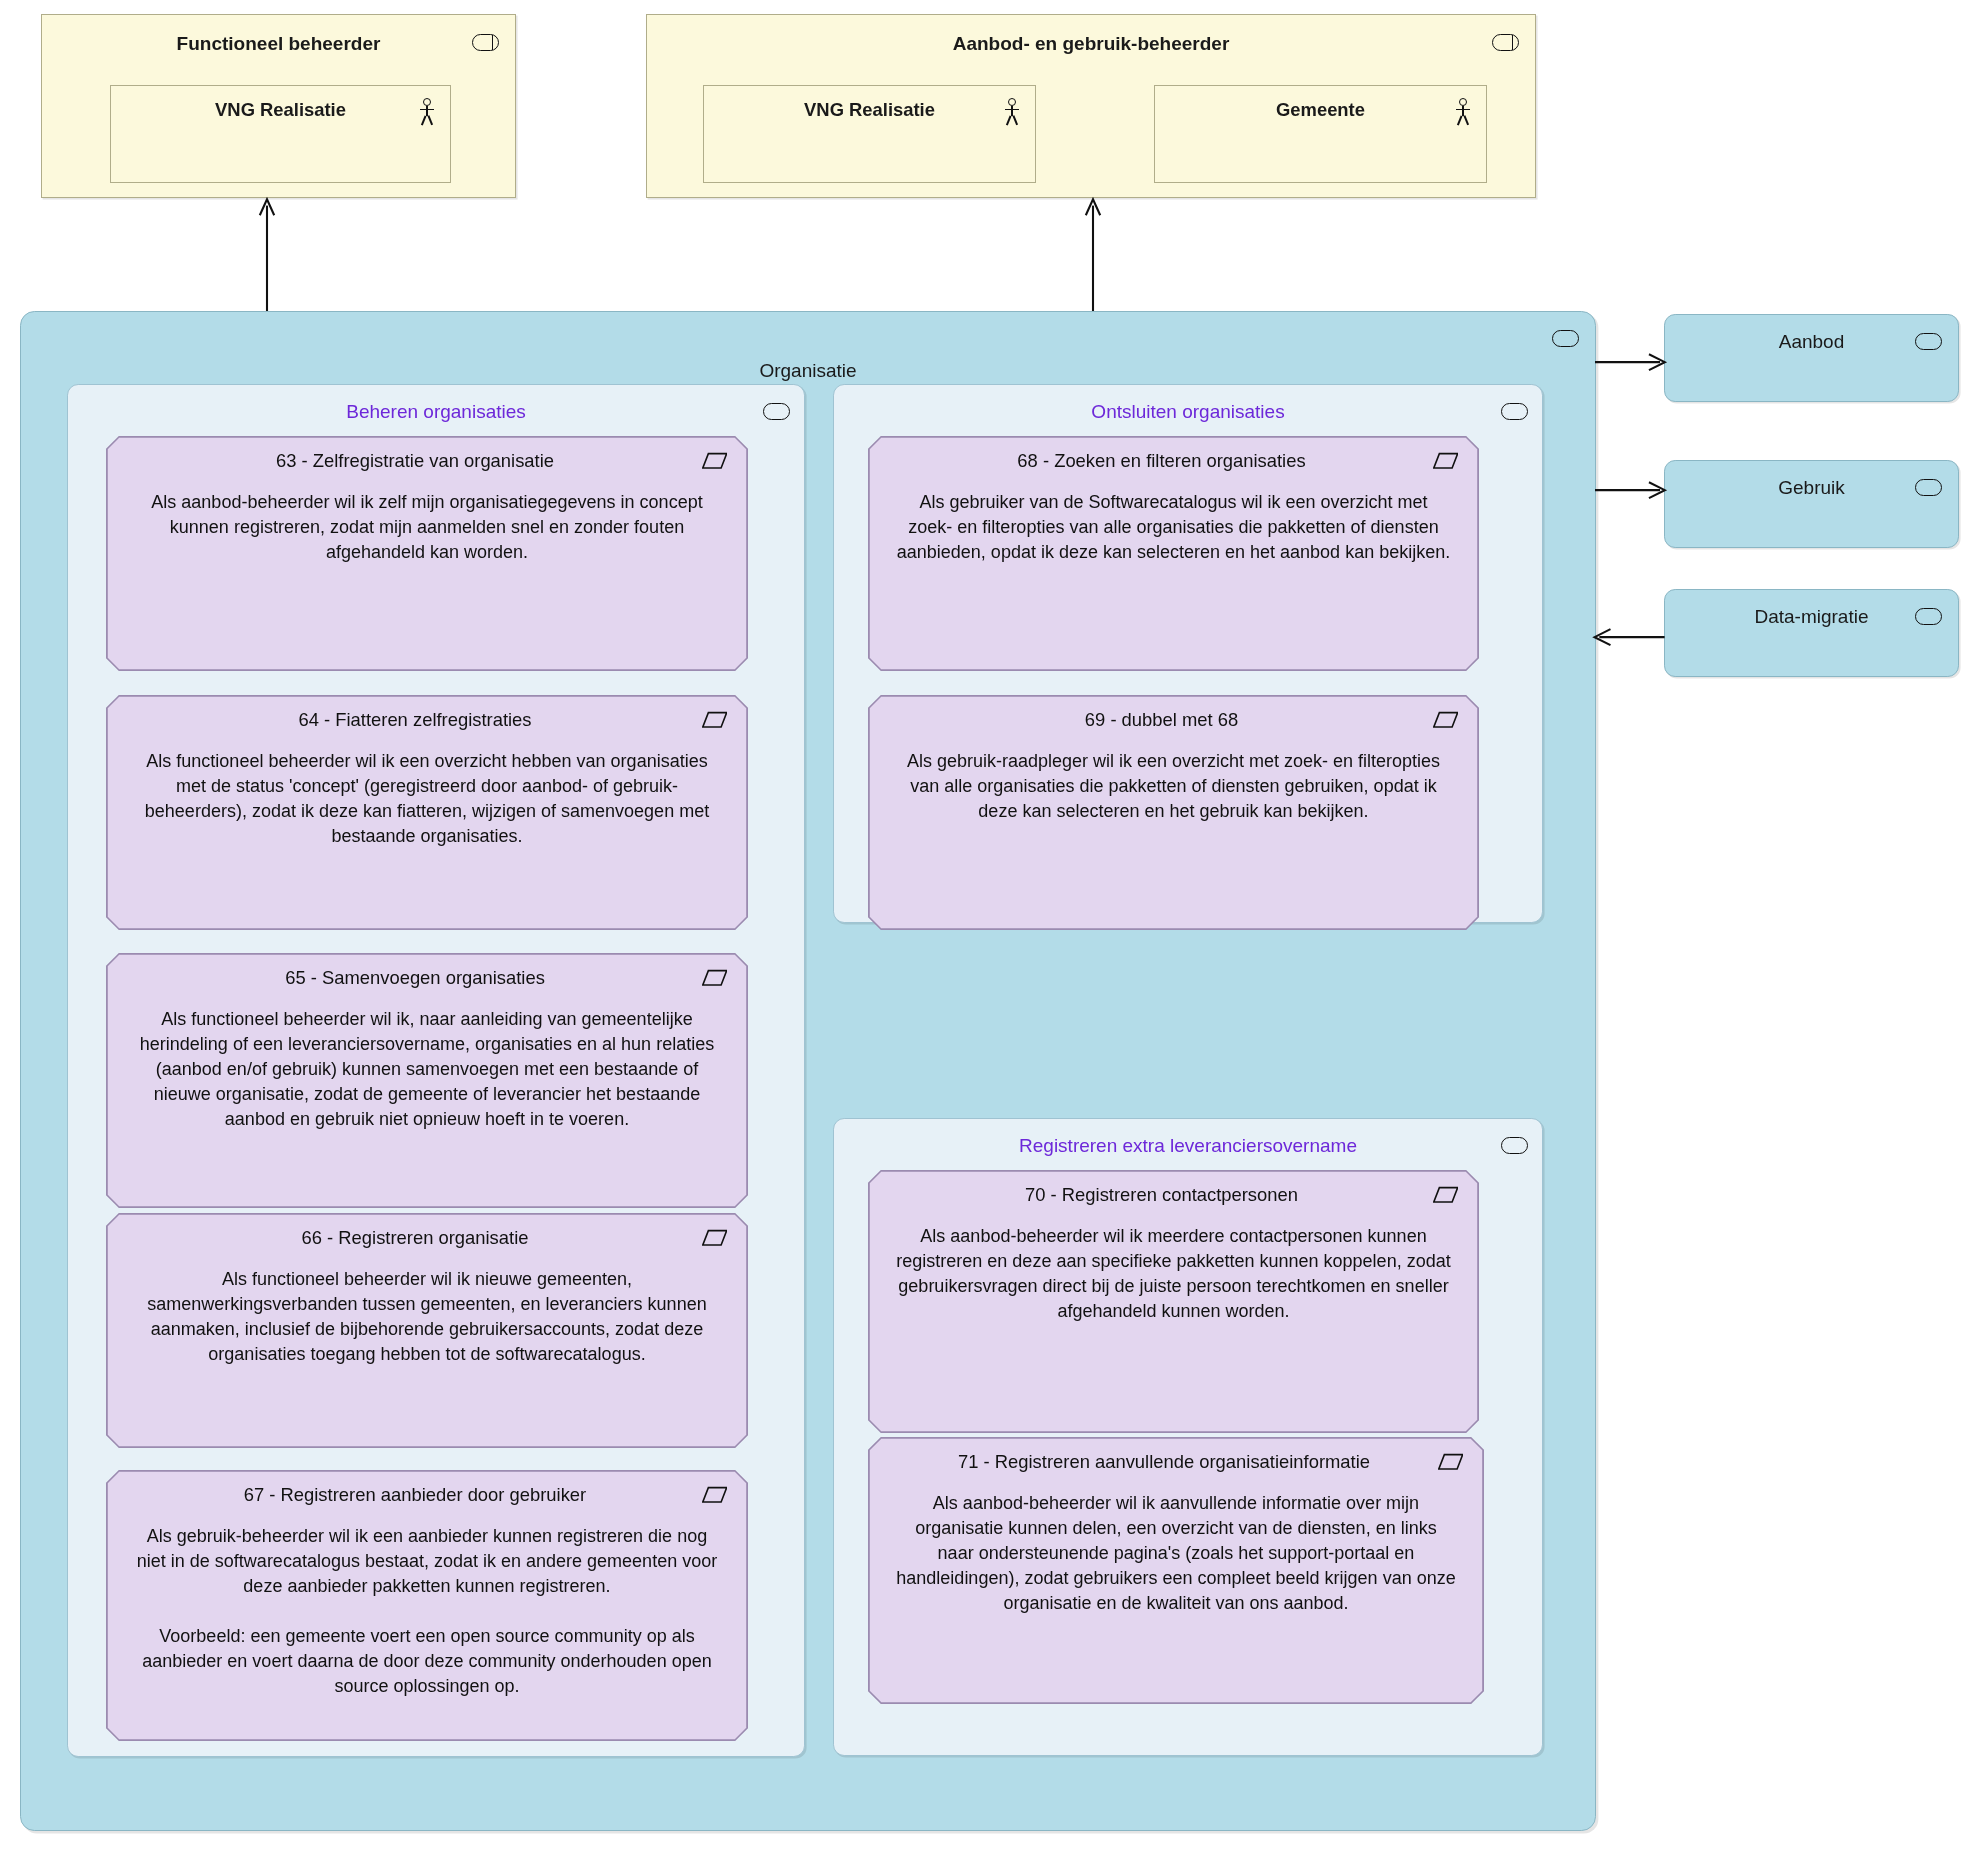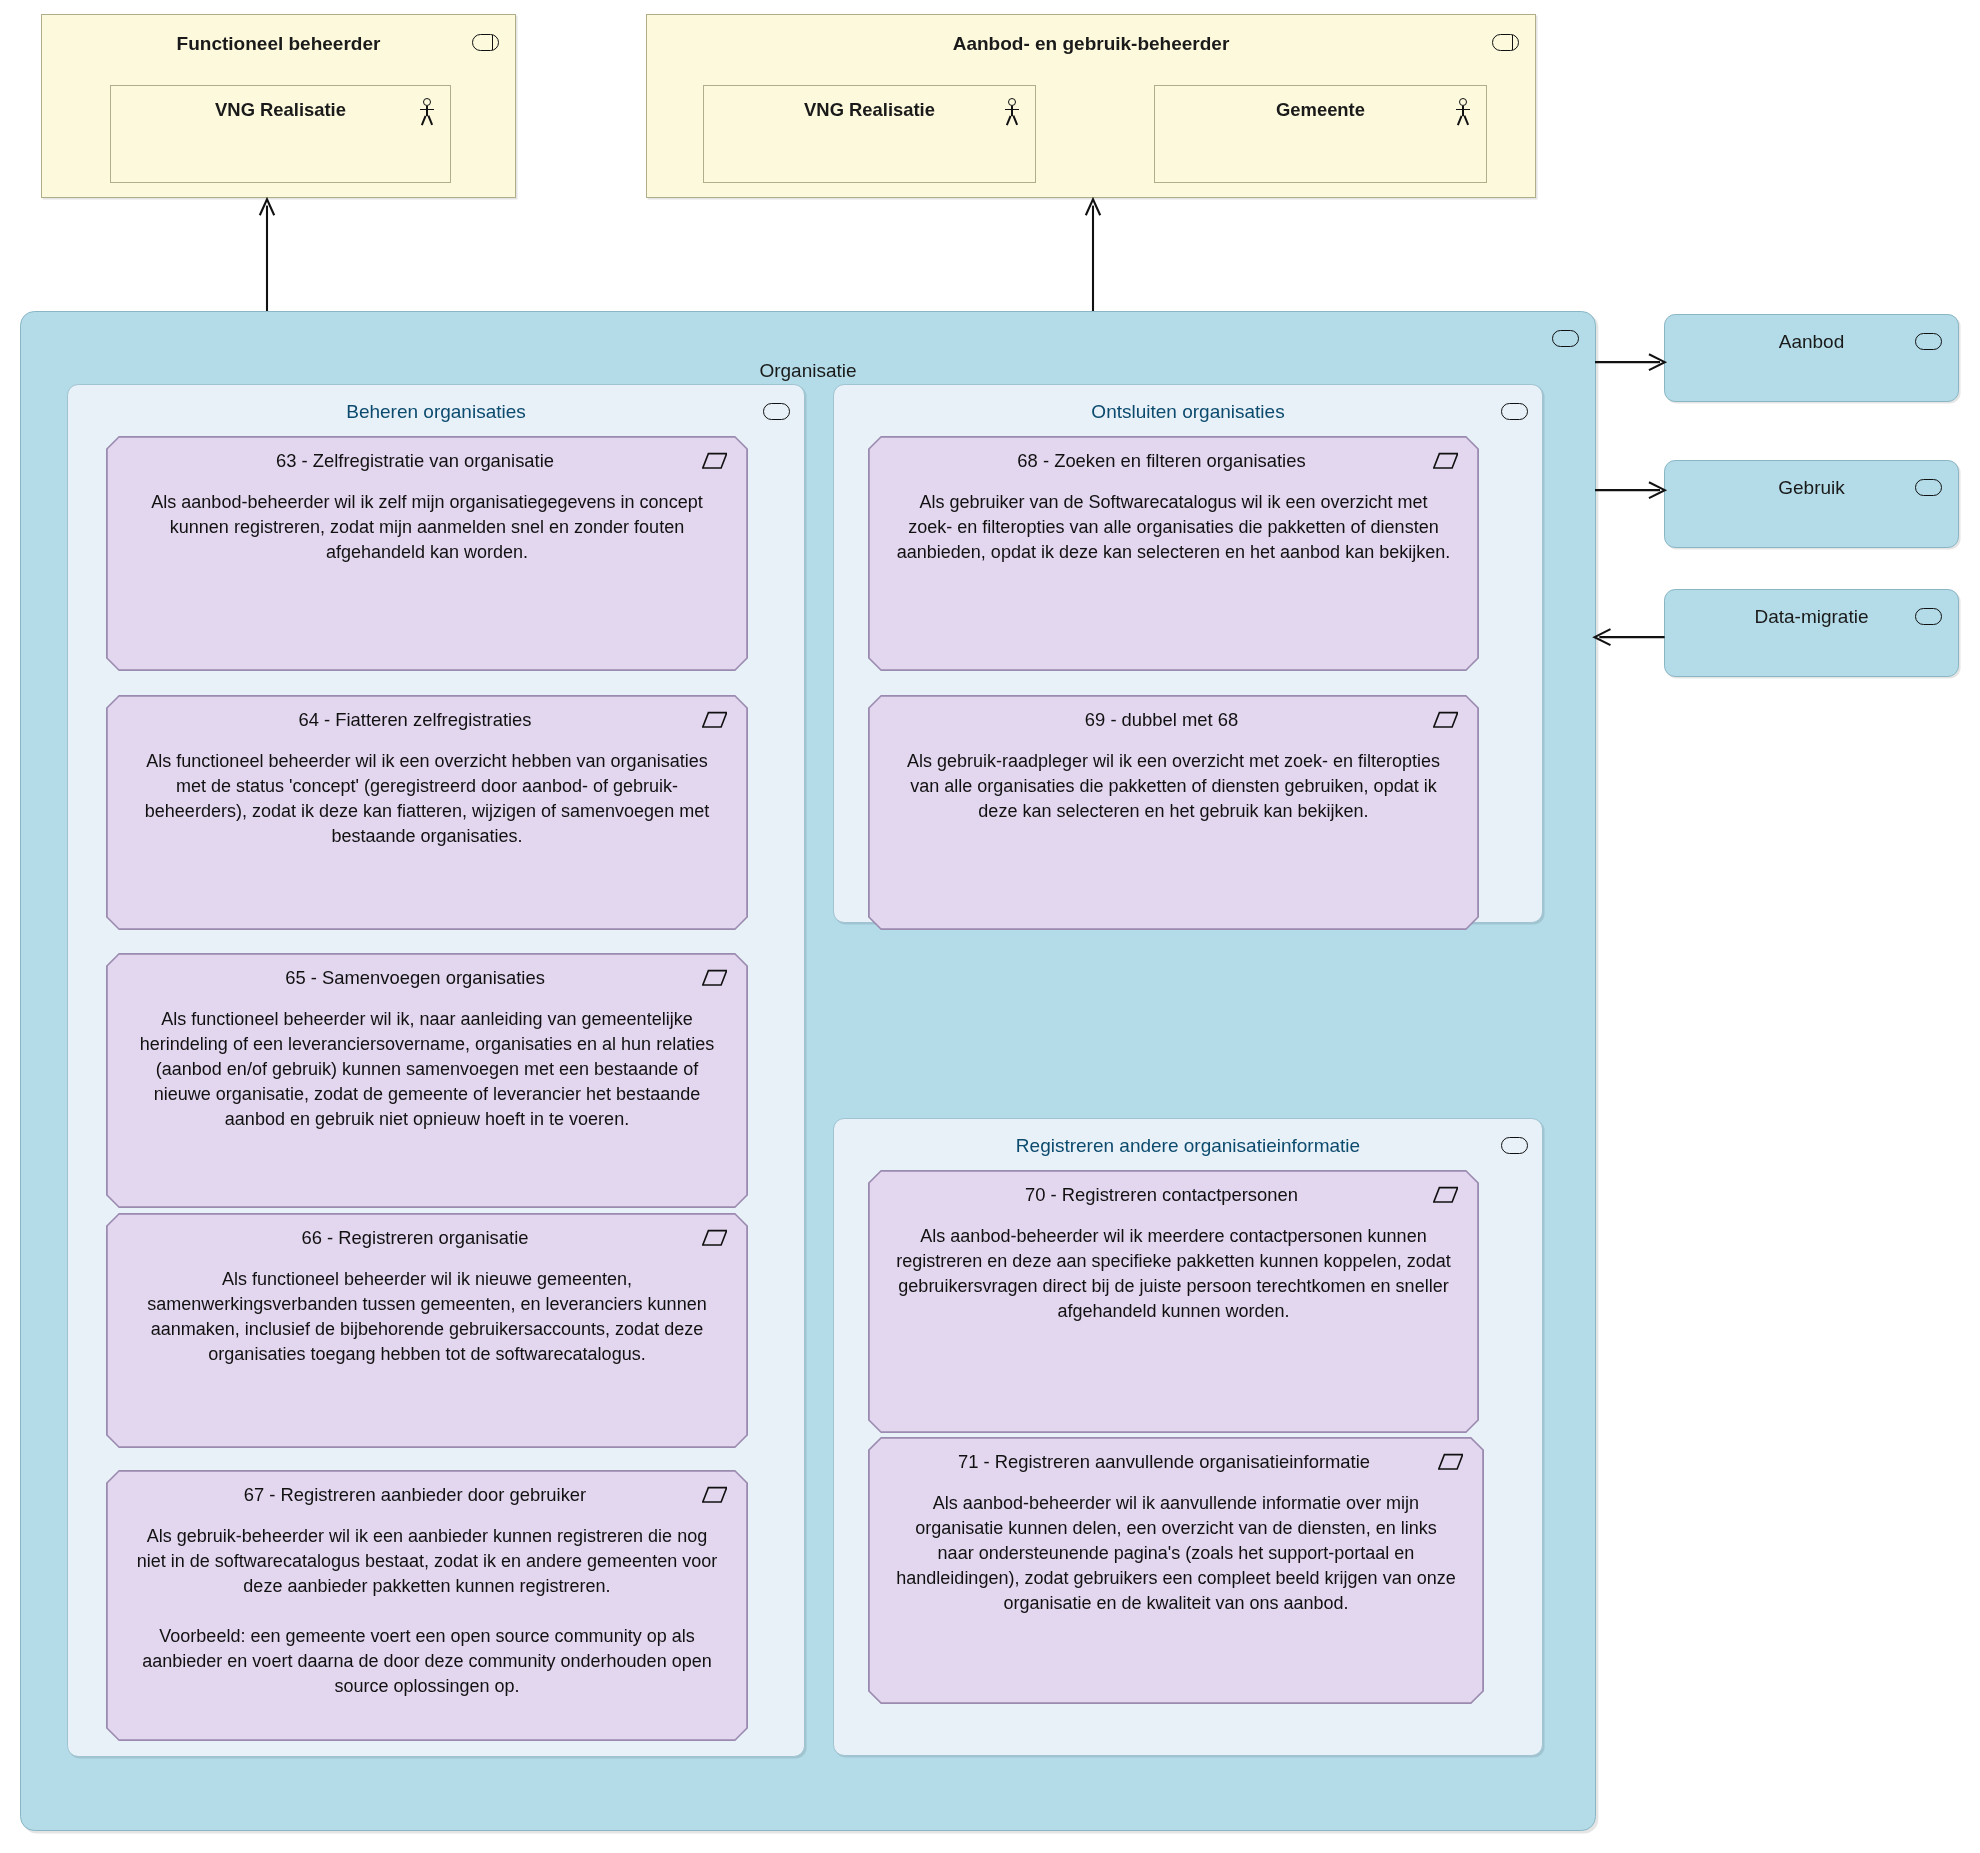--- a/index.html
+++ b/index.html
@@ -32,21 +32,21 @@
   .cap-box{background:#b3dce8;border:0.8px solid #8ab6c4;border-radius:11.2px;box-shadow:1.6px 1.6px 0 rgba(0,0,0,.10);}
   .cap-title{position:absolute;top:16px;left:0;right:0;text-align:center;font-size:19px;color:#1a1a1a;}
   .icon-cap{position:absolute;width:27px;height:17.6px;border:1.6px solid #111;border-radius:8.8px;box-sizing:border-box;}
 
   
   .org-box{background:#b3dce8;border:0.8px solid #8ab6c4;border-radius:14.4px;box-shadow:2.4px 2.4px 0 rgba(0,0,0,.10);}
   .org-title{position:absolute;top:16px;left:0;right:0;text-align:center;font-size:19px;color:#1a1a1a;margin-top:32px;}
 
   
   .grp-box{background:#e7f1f7;border:0.8px solid #9fc3d2;border-radius:11.2px;box-shadow:1.6px 1.6px 0 rgba(0,0,0,.10);}
-  .grp-title{position:absolute;top:16px;left:0;right:0;text-align:center;font-size:19px;color:#0c4a6e;}
+  .grp-title{position:absolute;top:16px;left:0;right:0;text-align:center;font-size:19px;color:#6d28d9;}
 
   
   .req{background:#e3d6ef;filter:drop-shadow(2.4px 2.4px 0 rgba(0,0,0,.10));
        clip-path:polygon(12.8px 0,calc(100% - 12.8px) 0,100% 12.8px,100% calc(100% - 12.8px),
                          calc(100% - 12.8px) 100%,12.8px 100%,0 calc(100% - 12.8px),0 12.8px);}
   .req-border{position:absolute;inset:0;pointer-events:none;}
   .req-border svg{display:block;width:100%;height:100%;}
   .req-title{position:absolute;top:14.4px;left:32px;right:56px;text-align:center;font-size:18.4px;color:#111;}
   .req-body{position:absolute;top:54px;left:27px;right:27px;text-align:center;font-size:18px;
             line-height:25px;color:#111;white-space:pre-line;}
@@ -234,21 +234,21 @@
       <div class="req-body">Als gebruik-raadpleger wil ik een overzicht met zoek- en filteropties van alle organisaties die pakketten of diensten gebruiken, opdat ik deze kan selecteren en het gebruik kan bekijken.</div>
       <span class="icon-req" style="right:21px;top:16px;">
         <svg width="25.5" height="17.6" viewBox="0 0 32 22">
             <polygon points="8,2 31,2 24,20 1,20" fill="none" stroke="#111" stroke-width="2"></polygon>
           </svg>
       </span>
     </div>
   </div>
 
   <div class="abs grp-box" style="left:812px;top:806px;width:710px;height:638px;">
-    <div class="grp-title">Registreren andere organisatieinformatie</div>
+    <div class="grp-title">Registreren extra leveranciersovername</div>
     <span class="icon-cap" style="right:14.4px;top:17.6px;"></span>
 
     <div class="abs req" style="left:34px;top:51px;width:611px;height:263px;">
       <div class="req-border">
         <svg viewBox="0 0 765 330" preserveAspectRatio="none">
           <polygon points="16,1 749,1 764,16 764,314 749,329 16,329 1,314 1,16" fill="none" stroke="#9b8bb0" stroke-width="2" vector-effect="non-scaling-stroke"></polygon>
         </svg>
       </div>
       <div class="req-title">70 - Registreren contactpersonen</div>
       <div class="req-body">Als aanbod-beheerder wil ik meerdere contactpersonen kunnen registreren en deze aan specifieke pakketten kunnen koppelen, zodat gebruikersvragen direct bij de juiste persoon terechtkomen en sneller afgehandeld kunnen worden.</div>

